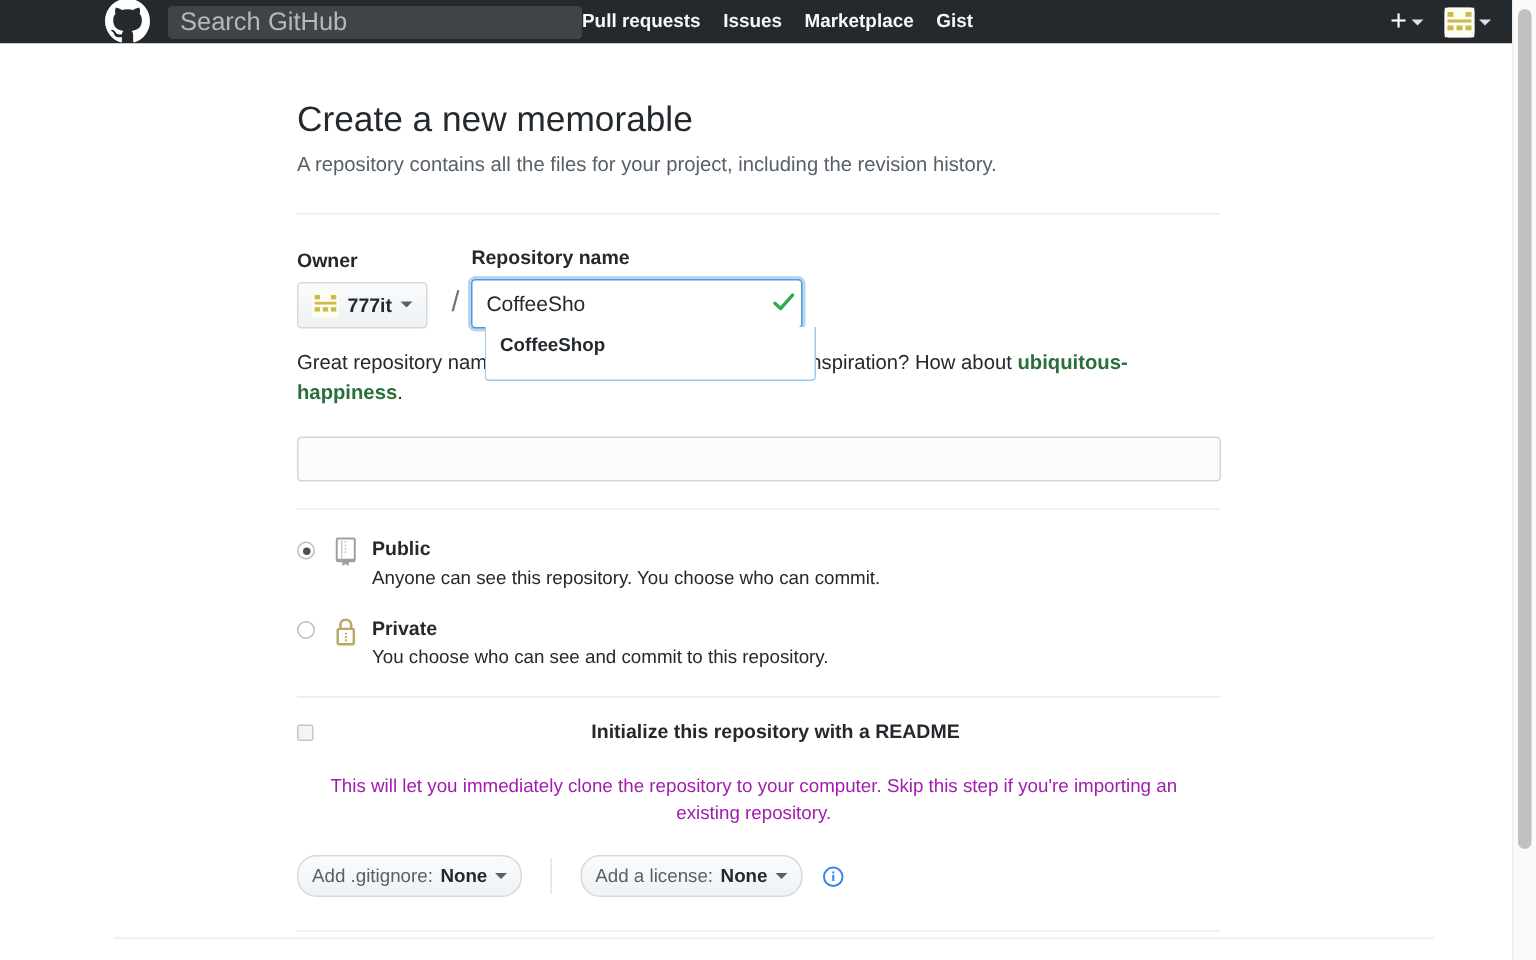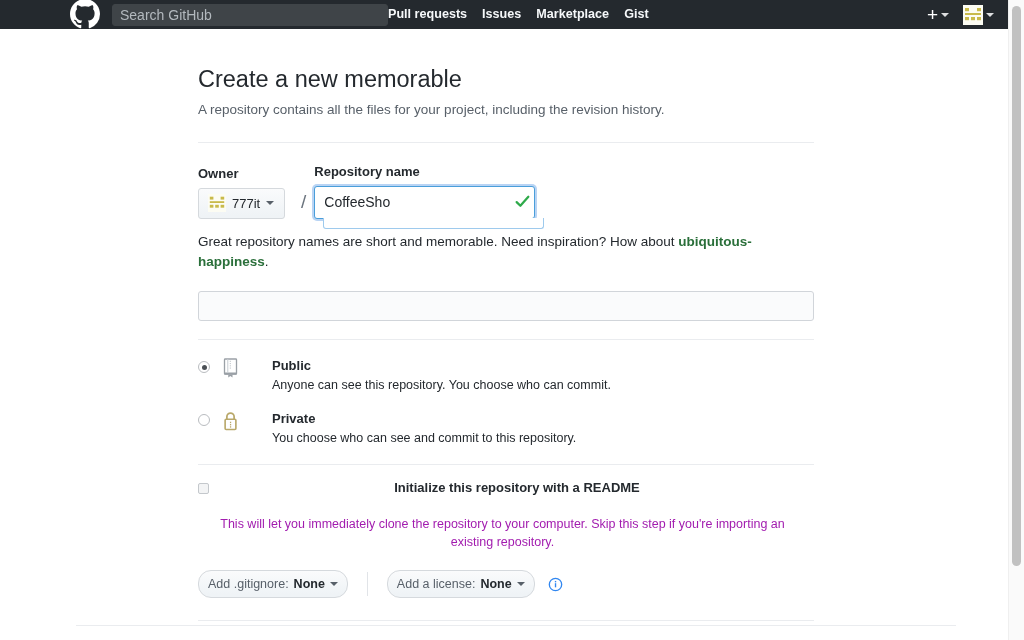--- a/index.html
+++ b/index.html
@@ -42,21 +42,21 @@
   #gh-logo svg { display:block; width:30px; height:30px; }
 
   #search-input {
     width: 276px;
     height: 22px;
     background: #3f4448;
     border: 1px solid #3f4448;
     border-radius: 3px;
     color: #f6f8fa;
     font-family: "Liberation Sans", sans-serif;
-    font-size: 14px;
+    font-size: 17px;
     padding: 2px 7px;
     outline: none;
   }
   #search-input::placeholder { color: #b3b9be; opacity:1; }
 
   .nav-links {
     display: flex;
     align-items: center;
     gap: 15px;
   }
@@ -187,24 +187,25 @@
   .owner-button {
     display: flex;
     align-items: center;
     gap: 6px;
     height: 31px;
     padding: 0 9px;
     background: linear-gradient(180deg, #fafbfc 0%, #eff3f6 90%);
     border: 1px solid #d5d9dd;
     border-radius: 3px;
     font-size: 13px;
-    font-weight: normal;
+    font-weight: bold;
     color: #24292e;
     cursor: pointer;
     width: 87px;
+    justify-content: center;
   }
   .slash {
     font-size: 19px;
     color: #6a737d;
     margin: 0 8px 2px 5px;
     line-height: 31px;
     align-self: flex-end;
   }
 
   .name-col {
@@ -319,21 +320,21 @@
     border-radius: 50%;
     background: #4a4f55;
   }
   .vis-icon {
     width: 20px;
     flex: 0 0 20px;
     margin-right: 7px;
     margin-top: 1px;
   }
   .vis-icon svg { display:block; }
-  .vis-text { flex: 1; margin-left: 24px; }
+  .vis-text { flex: 1; }
   .vis-title {
     font-size: 13px;
     font-weight: bold;
     color: #24292e;
     line-height: 1.35;
     display: block;
   }
   .vis-desc {
     font-size: 12.5px;
     color: #24292e;
@@ -503,20 +504,21 @@
           <label class="field-label">Repository name</label>
           <div class="repo-name-wrap">
             <input id="repo-name" type="text" value="CoffeeSho" style="">
             <span class="check-mark">
               <svg width="17" height="17" viewBox="0 0 16 16">
                 <path d="M2.5 8.6 L6 12 L13.5 3.5" stroke="#2eaa4a" stroke-width="2.1" fill="none" stroke-linecap="round" stroke-linejoin="round"></path>
               </svg>
             </span>
 
             <div id="autocomplete">
+              <div class="autocomplete-item">CoffeeShop</div>
               <div class="ac-filler"></div>
             </div>
           </div>
         </div>
       </div>
 
       <div class="hint-line">
         <span>Great repository names are short and memorable. Need</span>
         <span>inspiration? How about</span>
         <span class="suggested-name">ubiquitous-happiness</span><span>.</span>

